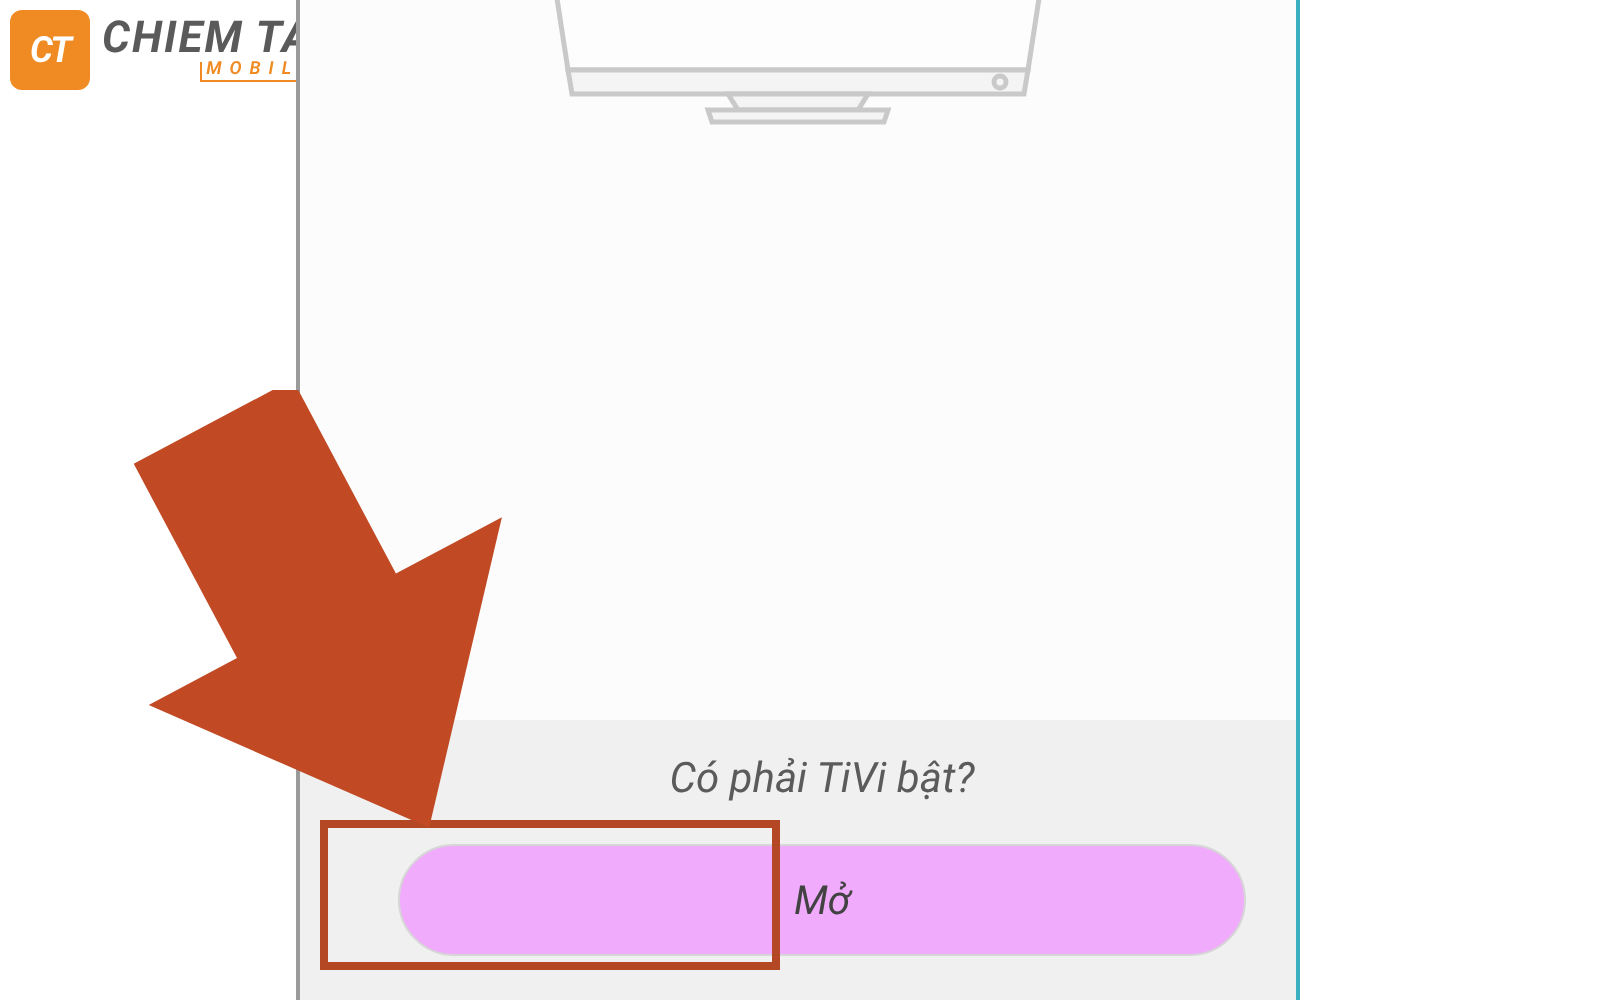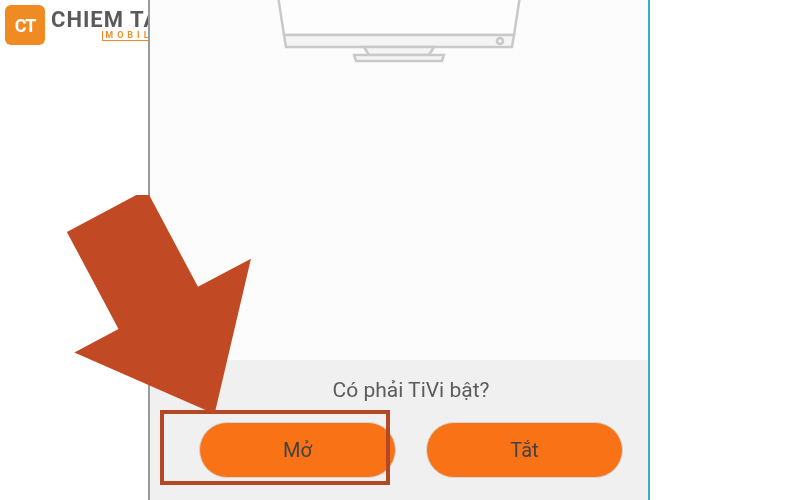--- a/index.html
+++ b/index.html
@@ -9,20 +9,21 @@
       background: #f5f5f5;
       font-family: -apple-system, BlinkMacSystemFont, 'Segoe UI', Roboto, sans-serif;
       position: relative;
       overflow: hidden;
     }
     .outer-frame {
       width: 800px;
       height: 500px;
       background: #ffffff;
       position: relative;
+      font-style: italic;
     }
     .phone-screen {
       position: absolute;
       left: 148px;
       top: 0;
       width: 502px;
       height: 500px;
       background: #fcfcfc;
       border-left: 2px solid #9a9a9a;
       border-right: 2px solid #3aafbf;
@@ -53,21 +54,21 @@
     .button-row {
       display: flex;
       justify-content: space-around;
       padding: 20px 25px 0 25px;
       gap: 30px;
     }
     .pill-button {
       flex: 1;
       height: 56px;
       border-radius: 28px;
-      background: #f97316;
+      background: #f0abfc;
       border: 1px solid #d6d6d6;
       display: flex;
       align-items: center;
       justify-content: center;
       font-size: 20px;
       color: #424242;
       cursor: pointer;
     }
     .highlight-box {
       position: absolute;
@@ -153,21 +154,20 @@
           <path d="M 100 82 L 170 82 L 165 90 L 105 90 Z" fill="#f4f4f4"></path>
           <path d="M 90 90 L 180 90 L 178 96 L 92 96 Z" fill="#f4f4f4"></path>
         </g>
       </svg>
     </div>
 
     <div class="prompt-area">
       <div class="prompt-text">Có phải TiVi bật?</div>
       <div class="button-row">
         <div class="pill-button">Mở</div>
-        <div class="pill-button">Tắt</div>
       </div>
     </div>
 
   </div>
 
   <div class="highlight-box"></div>
 
   <div class="arrow-overlay">
     <svg viewBox="0 0 200 230" width="200" height="230">
       <polygon points="50,0 140,0 140,110 200,110 95,230 0,110 50,110" fill="#c14a24" transform="rotate(-28 100 115)"></polygon>

